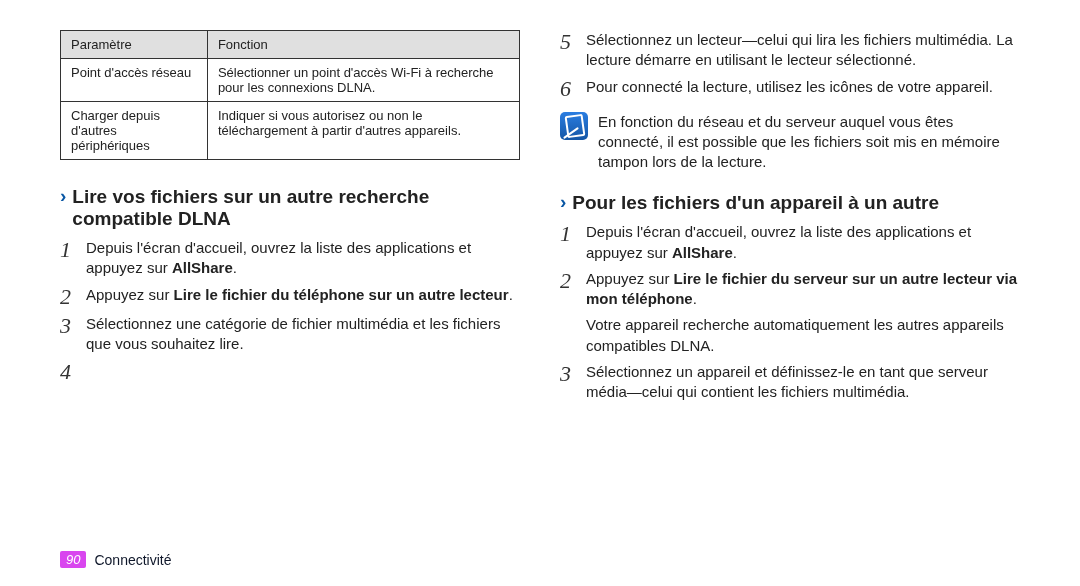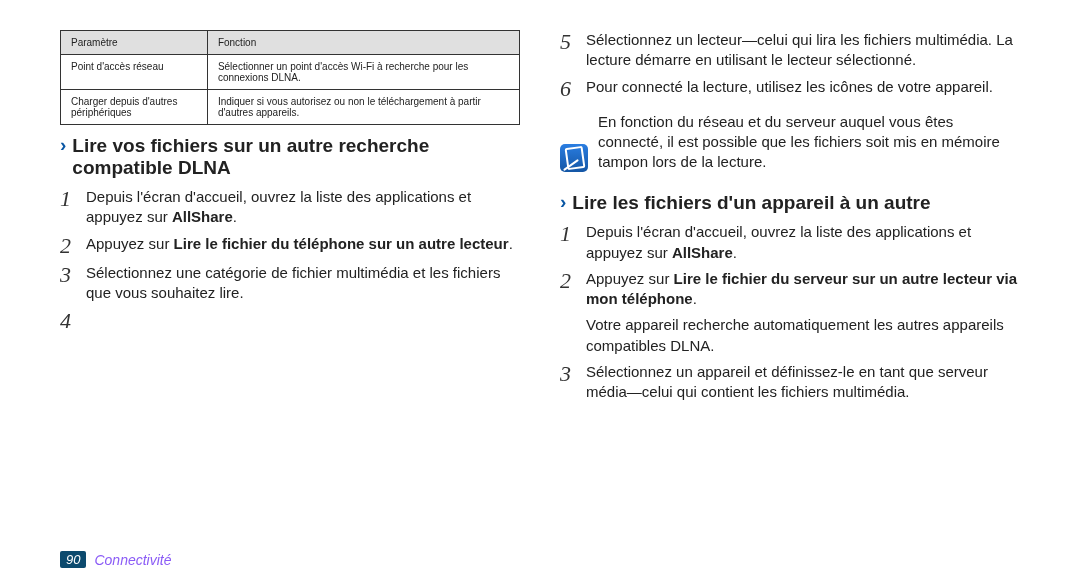--- a/index.html
+++ b/index.html
@@ -19,22 +19,22 @@
     height: 500px;
   }
   .col {
     flex: 1;
     display: flex;
     flex-direction: column;
   }
   table {
     border-collapse: collapse;
     width: 100%;
-    font-size: 10px;
-    margin-bottom: 4px;
+    font-size: 13px;
+    margin-bottom: 20px;
   }
   th, td {
     border: 1px solid #333;
     padding: 6px 10px;
     text-align: left;
     vertical-align: top;
   }
   th {
     background: #e0e0e0;
     font-weight: normal;
@@ -73,21 +73,21 @@
     color: #333;
     width: 26px;
     flex-shrink: 0;
     line-height: 1;
     padding-top: 1px;
   }
   .steptext { flex: 1; }
   .steptext b { font-weight: bold; }
   .note-row {
     display: flex;
-    align-items: flex-end;
+    align-items: flex-start;
     gap: 10px;
     margin-top: 6px;
     font-size: 15px;
     line-height: 1.35;
   }
   .note-icon {
     width: 28px;
     height: 28px;
     border-radius: 5px;
     background: linear-gradient(#2a7de1, #1456a5);
@@ -120,30 +120,29 @@
     position: absolute;
     bottom: 18px;
     left: 60px;
     font-size: 14px;
     color: #444;
     display: flex;
     align-items: center;
     gap: 8px;
   }
   .footer .pagenum {
-    background: #0c4a6e;
+    background: #d946ef;
     color: #fff;
     font-style: italic;
     padding: 1px 6px;
     border-radius: 2px;
     font-size: 13px;
   }
   .footer .section {
-    font-style: italic;
-    color: #8b5cf6;
+    color: #0f172a;
   }
 </style>
 </head>
 <body>
 
 <div class="columns">
   <div class="col">
 
     <table>
       <thead>
@@ -202,21 +201,21 @@
       </li>
     </ol>
 
     <div class="note-row">
       <div class="note-icon"></div>
       <div>En fonction du réseau et du serveur auquel vous êtes connecté, il est possible que les fichiers soit mis en mémoire tampon lors de la lecture.</div>
     </div>
 
     <div class="section-title" style="margin-top:20px">
       <span class="chev">›</span>
-      <span>Lire les fichiers d'un appareil à un autre</span>
+      <span>Pour les fichiers d'un appareil à un autre</span>
     </div>
 
     <ol class="steps">
       <li>
         <span class="stepnum">1</span>
         <span class="steptext">Depuis l'écran d'accueil, ouvrez la liste des applications et appuyez sur <b>AllShare</b>.</span>
       </li>
       <li>
         <span class="stepnum">2</span>
         <span class="steptext">Appuyez sur <b>Lire le fichier du serveur sur un autre lecteur via mon téléphone</b>.</span>

